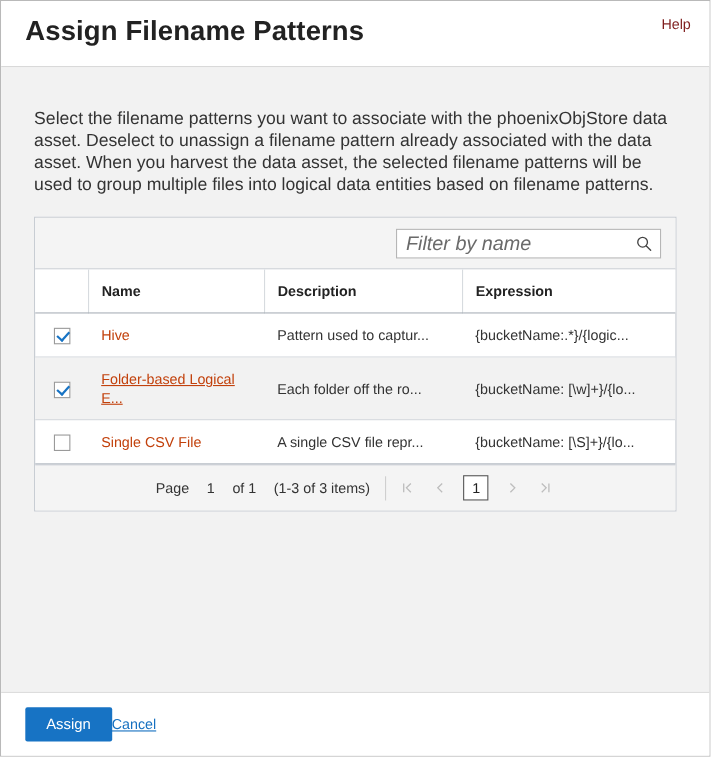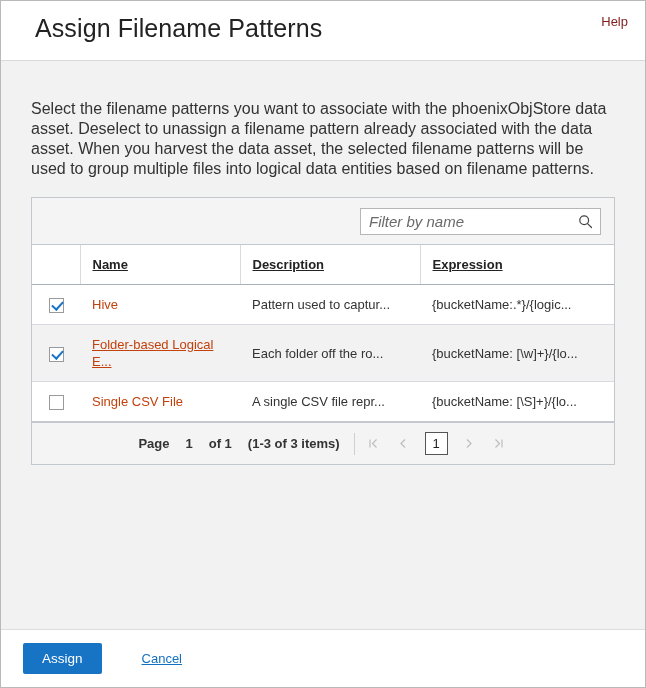--- a/index.html
+++ b/index.html
@@ -27,24 +27,24 @@
   .dialog-header {
     position: relative;
     height: 60px;
     flex: 0 0 60px;
     background: #ffffff;
     border-bottom: 1px solid #d9d9d9;
     box-sizing: border-box;
   }
   .dialog-title {
     position: absolute;
-    left: 34px;
+    left: 22px;
     top: 13px;
     font-size: 25px;
-    font-weight: normal;
+    font-weight: bold;
     color: #222222;
     letter-spacing: 0.1px;
     white-space: nowrap;
   }
   .help-link {
     position: absolute;
     right: 17px;
     top: 13px;
     font-size: 13px;
     color: #7f1d1d;
@@ -151,21 +151,21 @@
     border: 1px solid #b6b6b6;
     box-sizing: border-box;
     display: flex;
     align-items: center;
   }
   .filter-input {
     border: 0;
     outline: none;
     background: transparent;
     font-family: "Liberation Sans", sans-serif;
-    font-size: 15px;
+    font-size: 18px;
     font-style: italic;
     color: #666666;
     padding: 0 26px 0 8px;
     width: 100%;
     height: 100%;
     box-sizing: border-box;
   }
   .filter-input::placeholder {
     color: #6a6a6a;
     font-style: italic;
@@ -191,21 +191,20 @@
     font-size: 13px;
     font-weight: bold;
     color: #222222;
     text-align: left;
     padding: 12px 10px 12px 12px;
     border-bottom: 1px solid #a9b0b8;
     border-right: 1px solid #d7dbdf;
     vertical-align: middle;
     box-sizing: border-box;
     background: #ffffff;
-    text-decoration: underline;
   }
   table.patterns th.col-check,
   table.patterns td.col-check {
     width: 48px;
     padding-left: 0;
     padding-right: 0;
     text-align: center;
   }
   table.patterns th.col-name,
   table.patterns td.col-name { width: 160px; }
@@ -274,21 +273,21 @@
     color: #333333;
   }
   .pager-left {
     display: flex;
     align-items: center;
     gap: 0;
     padding-right: 14px;
     border-right: 1px solid #cfcfcf;
     height: 22px;
   }
-  .pager-left span { margin-right: 16px; font-weight: bold; }
+  .pager-left span { margin-right: 16px; }
   .pager-left span:last-child { margin-right: 0; }
   .pager-right {
     display: flex;
     align-items: center;
     padding-left: 10px;
     gap: 12px;
   }
   .pg-btn {
     width: 18px;
     height: 18px;
@@ -315,21 +314,20 @@
 
   
   .dialog-footer {
     flex: 0 0 57px;
     height: 57px;
     background: #ffffff;
     display: flex;
     align-items: center;
     padding-left: 22px;
     box-sizing: border-box;
-    gap: 40px;
   }
   .btn-primary {
     background: #1773c4;
     color: #ffffff;
     border: 0;
     border-radius: 2px;
     font-family: "Liberation Sans", sans-serif;
     font-size: 13.5px;
     padding: 9px 19px;
     cursor: pointer;

